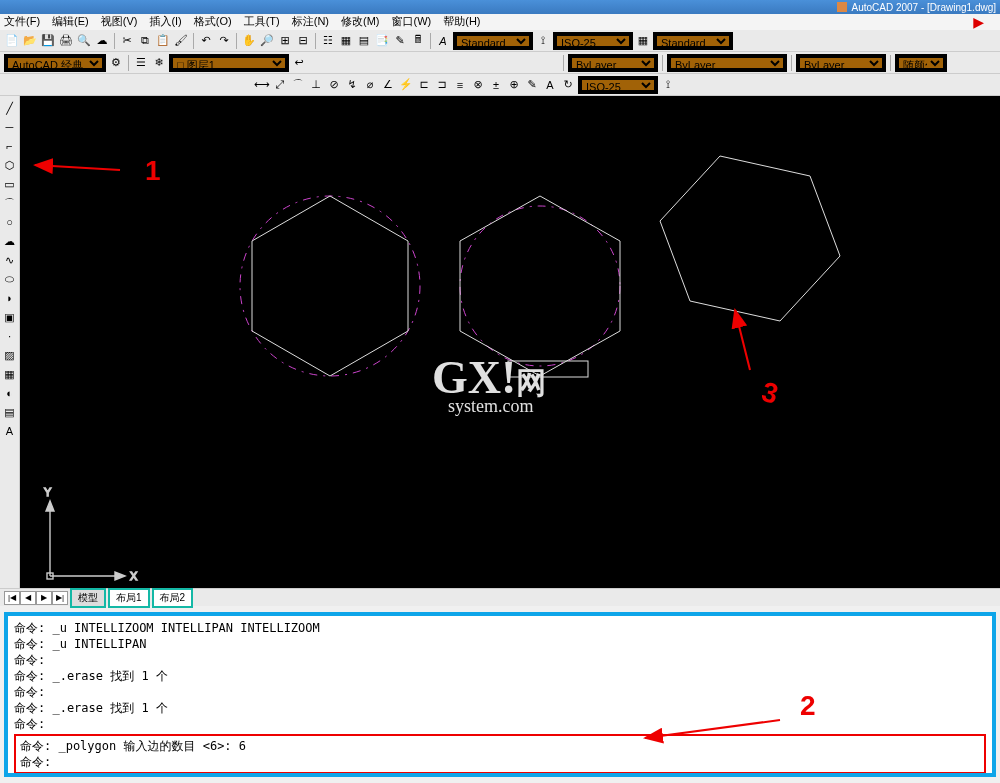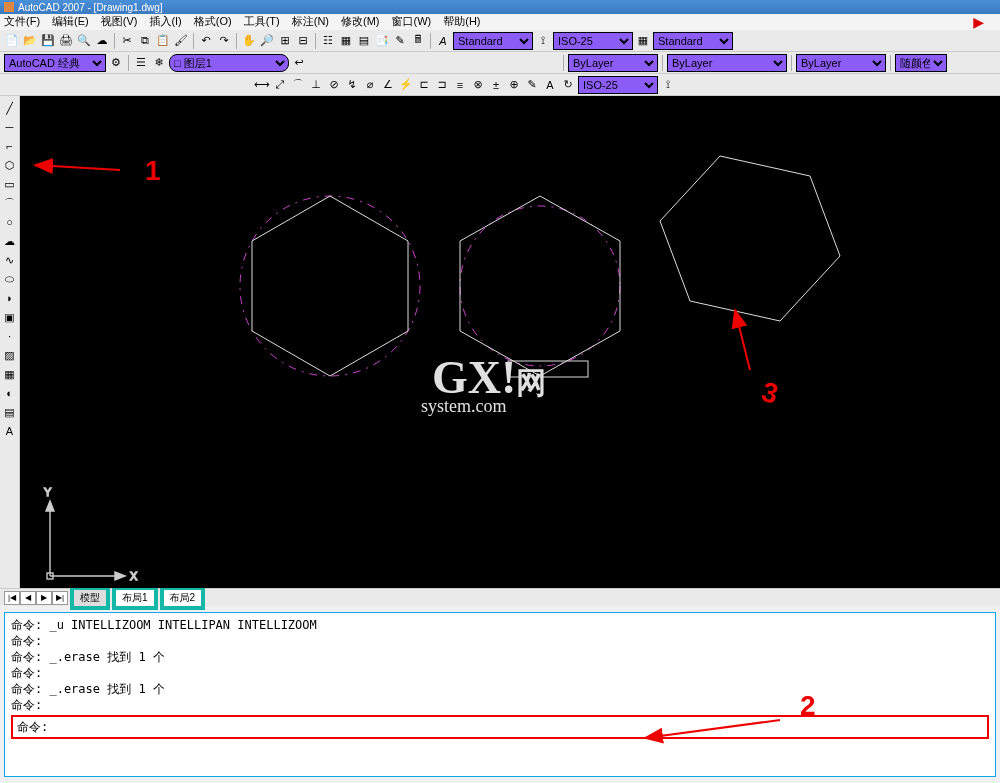--- a/index.html
+++ b/index.html
@@ -1,42 +1,42 @@
 <!DOCTYPE html>
 <html><head>
 <meta charset="utf-8">
 <style>
 * { margin: 0; padding: 0; box-sizing: border-box; }
 body { font-family: "Microsoft YaHei", Arial, sans-serif; font-size: 11px; background: #f0f0f0; width: 1000px; height: 783px; overflow: hidden; position: relative; }
 
-.titlebar { background: linear-gradient(#4a90d9, #3a7ac0); height: 14px; display: flex; align-items: center; padding: 0 4px; color: #fff; font-size: 10px; }
+.titlebar { background: linear-gradient(#4a90d9, #3a7ac0); height: 14px; display: flex; align-items: center; padding: 0 4px; color: #fff; font-size: 10px; justify-content: flex-end; }
 .titlebar .ico { width: 10px; height: 10px; background: #d84; margin-right: 4px; }
 
 .menubar { background: #f4f4f4; height: 16px; display: flex; align-items: flex-start; padding: 0 4px; font-size: 11px; }
 .menubar span { margin-right: 12px; cursor: default; }
 
 .toolbar { background: #eaeaea; border-bottom: 1px solid #ccc; display: flex; align-items: center; padding: 1px 4px; height: 22px; gap: 2px; }
 .tb-btn { width: 16px; height: 16px; border: 1px solid transparent; display: inline-flex; align-items: center; justify-content: center; cursor: pointer; }
 .tb-sep { width: 1px; height: 16px; background: #aaa; margin: 0 2px; }
-.tb-combo { height: 18px; font-size: 11px; border: 1px solid #000000; background: #8b5cf6; }
+.tb-combo { height: 18px; font-size: 11px; border: 4px solid #000000; background: #a16207; }
 .tb-combo-wide { width: 80px; }
-.tb-combo-layer { width: 120px; border-radius: 8px; }
+.tb-combo-layer { width: 120px; }
 .tb-combo-color { width: 52px; }
 
 .workspace { display: flex; height: 492px; }
 .draw-toolbar { width: 20px; background: #eaeaea; border-right: 1px solid #ccc; display: flex; flex-direction: column; align-items: center; padding-top: 4px; gap: 3px; }
 .draw-btn { width: 16px; height: 16px; display: flex; align-items: center; justify-content: center; cursor: pointer; }
 .canvas { flex: 1; background: #000; position: relative; }
 .canvas svg { position: absolute; top: 0; left: 0; }
 
 .view-tabs { height: 18px; background: #eaeaea; border-top: 1px solid #ccc; display: flex; align-items: center; padding: 0 4px; font-size: 10px; }
 .vt-btn { width: 16px; height: 14px; border: 1px solid #999; background: #fff; display: inline-flex; align-items: center; justify-content: center; font-size: 8px; cursor: pointer; }
-.vt-tab { padding: 1px 6px; background: #fff; border: 4px solid #14b8a6; margin-left: 2px; cursor: pointer; }
-
-.cmdwin { background: #fff; border: 1px solid #0ea5e9; margin: 6px 4px 4px 4px; padding: 4px 6px; font-family: "SimSun", monospace; font-size: 12px; line-height: 16px; height: 165px; overflow: hidden; position: relative; }
+.vt-tab { padding: 1px 6px; background: #fff; border: 2px solid #14b8a6; margin-left: 2px; cursor: pointer; }
+
+.cmdwin { background: #fff; border: 4px solid #0ea5e9; margin: 6px 4px 4px 4px; padding: 4px 6px; font-family: "SimSun", monospace; font-size: 12px; line-height: 16px; height: 165px; overflow: hidden; position: relative; }
 .cmdwin .hl { border: 2px solid #e00; padding: 2px 4px; margin-top: 2px; }
 
 .annot { position: absolute; z-index: 100; pointer-events: none; }
 .red-arrow { stroke: #e00; stroke-width: 2; fill: none; }
 .red-num { font-family: Arial; font-weight: bold; font-size: 28px; fill: #e00; }
 
 .watermark { position: absolute; color: #e0e0e0; font-family: Georgia, serif; pointer-events: none; }
 </style>
 </head>
 <body>
@@ -181,42 +181,44 @@
         <polygon points="105,480 95,476 95,484" fill="#ccc"></polygon>
         <rect x="27" y="477" width="6" height="6"></rect>
         <text x="24" y="400" fill="#ccc" font-size="11">Y</text>
         <text x="110" y="484" fill="#ccc" font-size="11">X</text>
       </g>
     </svg>
 
     <div class="watermark" style="left:412px;top:255px;font-size:46px;font-weight:bold;">
       <span>GX!</span><span style="font-size:30px;">网</span>
     </div>
-    <div class="watermark" style="left:401px;top:300px;font-size:18px;">system.com</div>
+    <div class="watermark" style="left:428px;top:300px;font-size:18px;">system.com</div>
   </div>
 </div>
 
 <div class="view-tabs">
   <span class="vt-btn">|◀</span>
   <span class="vt-btn">◀</span>
   <span class="vt-btn">▶</span>
   <span class="vt-btn">▶|</span>
   <span class="vt-tab" style="background:#ddd;">模型</span>
   <span class="vt-tab">布局1</span>
   <span class="vt-tab">布局2</span>
 </div>
 
 <div class="cmdwin">
   <div>命令: _u INTELLIZOOM INTELLIPAN INTELLIZOOM</div>
+  <div>命令: _u INTELLIPAN</div>
   <div>命令:</div>
   <div>命令: _.erase 找到 1 个</div>
   <div>命令:</div>
   <div>命令: _.erase 找到 1 个</div>
   <div>命令:</div>
   <div class="hl">
+    <div>命令: _polygon 输入边的数目 &lt;6&gt;: 6</div>
     <div>命令:</div>
   </div>
 </div>
 
 <svg class="annot" style="left:0;top:0;" width="1000" height="783">
 
   <path class="red-arrow" d="M 120 170 L 35 165" marker-end="url(#ah)"></path>
   <text class="red-num" x="145" y="180">1</text>
 
   <path class="red-arrow" d="M 750 370 L 735 310" marker-end="url(#ah)"></path>

